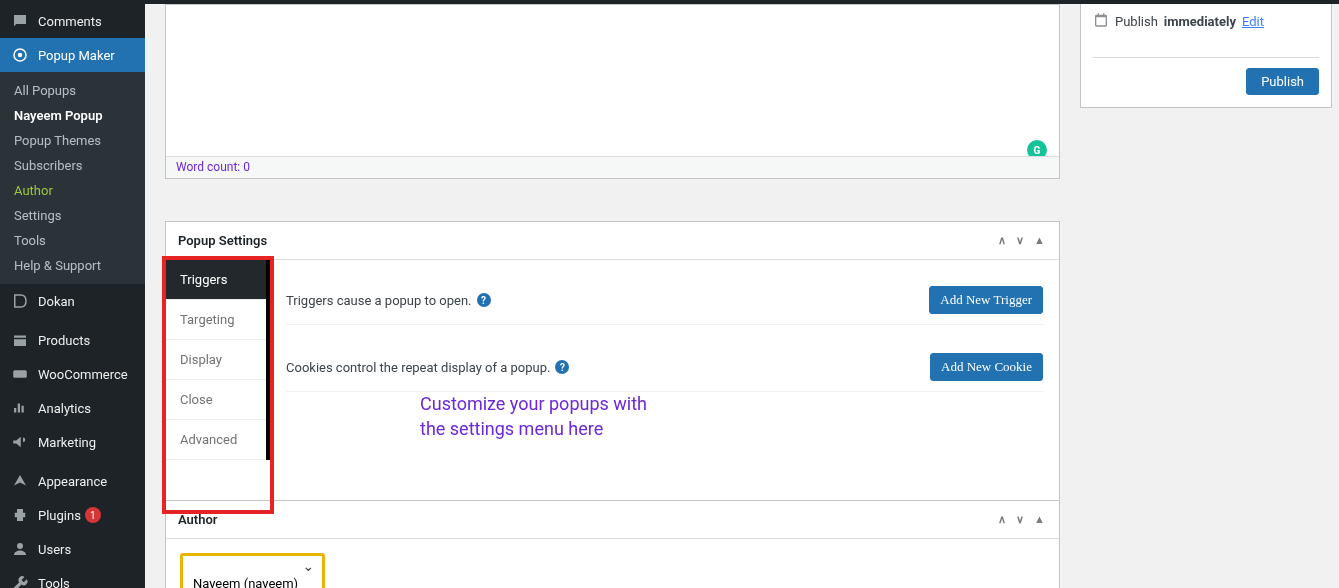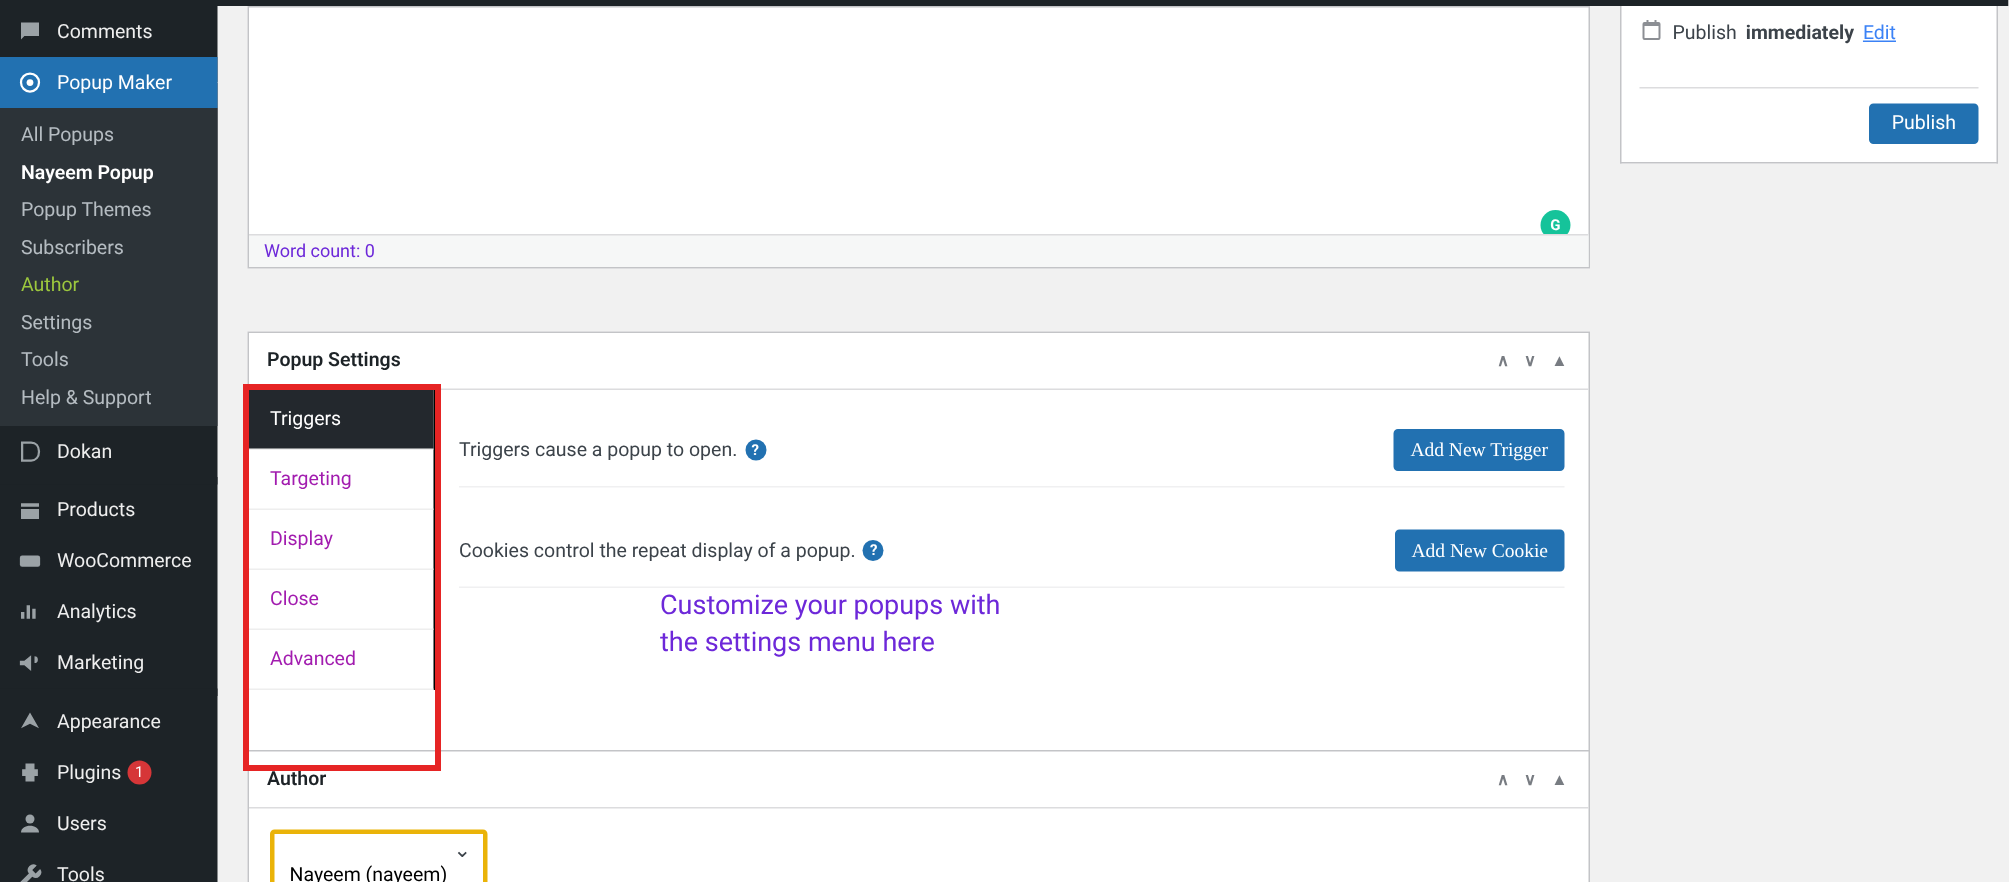--- a/index.html
+++ b/index.html
@@ -30,22 +30,22 @@
 .publish-row a { color: #3b82f6; text-decoration: underline; cursor: pointer; }
 .publish-footer { margin-top: 26px; padding: 10px 0 4px; border-top: 1px solid #dcdcde; display: flex; justify-content: flex-end; }
 .publish-btn { background: #2271b1; color: #fff; border: 1px solid #2271b1; border-radius: 3px; padding: 5px 14px; font-size: 13px; cursor: pointer; }
 
 .settings-box { position: absolute; top: 217px; left: 0; width: 895px; background: #fff; border: 1px solid #c3c4c7; }
 .box-header { display: flex; align-items: center; padding: 10px 12px; border-bottom: 1px solid #dcdcde; font-size: 13px; font-weight: 600; color: #1d2327; }
 .box-header-controls { margin-left: auto; display: flex; gap: 6px; align-items: center; color: #787c82; }
 .chevron { cursor: pointer; font-size: 11px; padding: 2px; }
 
 .settings-body { display: flex; min-height: 225px; }
-.tabs-col { width: 124px; border-right: 1px solid #000000; }
-.tab-item { padding: 12px 14px; font-size: 13px; color: #a21caf; border-bottom: 1px solid #eee; cursor: pointer; }
+.tabs-col { width: 104px; border-right: 4px solid #000000; }
+.tab-item { padding: 12px 14px; font-size: 13px; color: #737373; border-bottom: 1px solid #eee; cursor: pointer; }
 .tab-item.active { background: #23282d; color: #fff; }
 
 .tabs-col-wrap { border: 4px solid #e62424; margin: -4px; padding-bottom: 50px; position: relative; z-index: 2; }
 
 .settings-content { flex: 1; padding: 16px; position: relative; }
 .trigger-row { display: flex; align-items: center; justify-content: space-between; padding: 10px 0; border-bottom: 1px solid #f0f0f1; }
 .trigger-row:last-child { border-bottom: none; }
 .trigger-text { font-size: 13px; color: #3c434a; display: flex; align-items: center; gap: 5px; }
 .help-icon { width: 14px; height: 14px; border-radius: 50%; background: #2271b1; color: #fff; display: inline-flex; align-items: center; justify-content: center; font-size: 10px; font-weight: bold; }
 .blue-btn { background: #2271b1; color: #fff; border: 1px solid #2271b1; border-radius: 3px; padding: 5px 10px; font-size: 13px; cursor: pointer; font-family: Liberation Serif, serif; }

